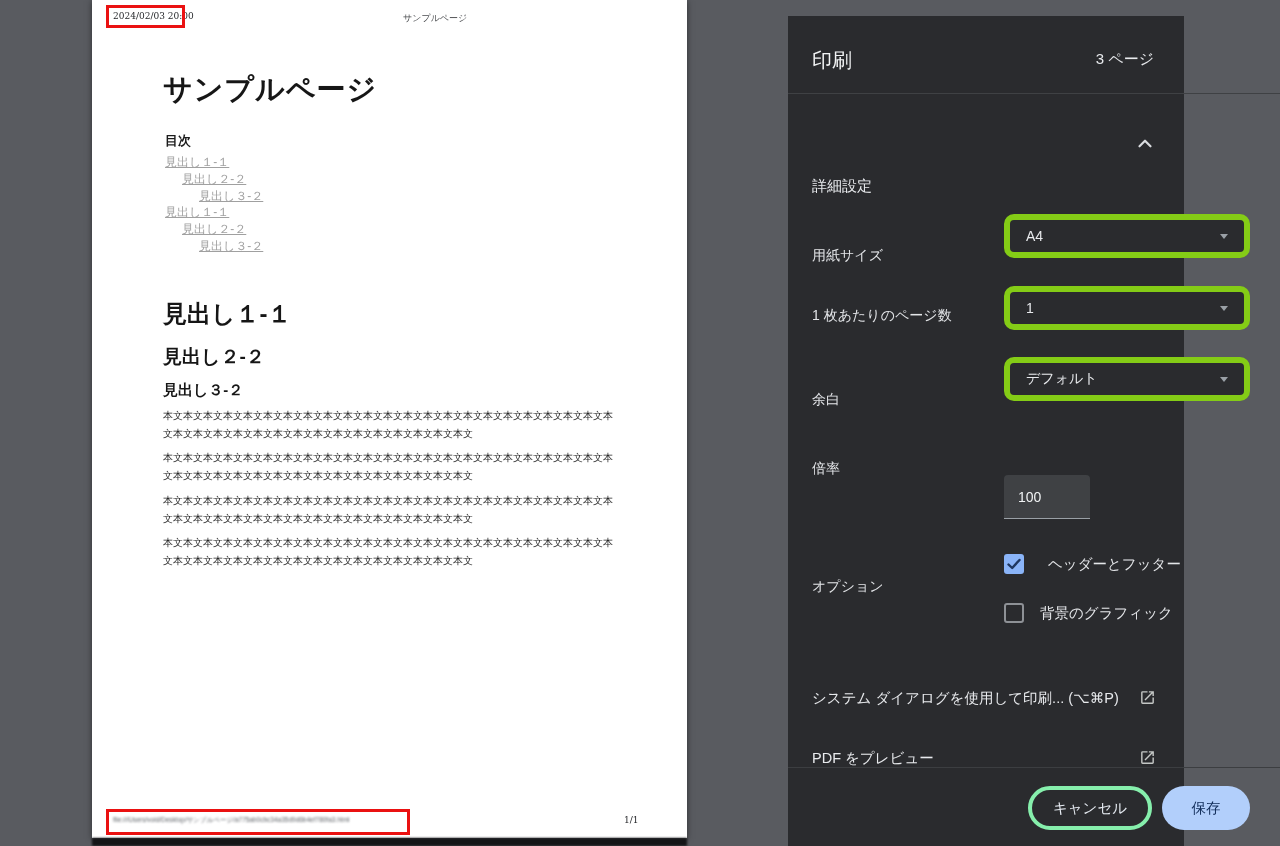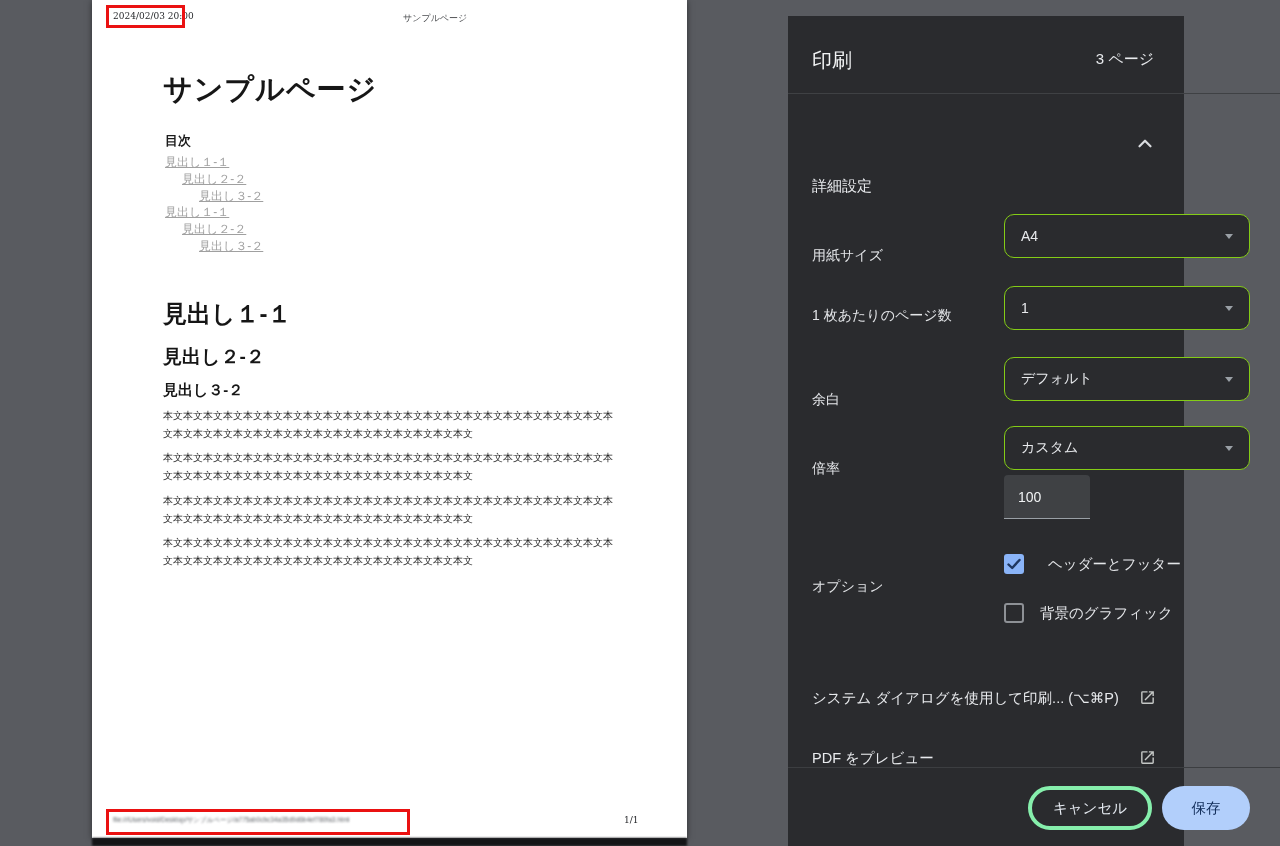--- a/index.html
+++ b/index.html
@@ -53,21 +53,21 @@
   .chevron-up { position:absolute; right:28px; top:117px; width:22px; height:22px; cursor:pointer; }
 
   .row-label { position:absolute; left:24px; font-size:14px; color:#e3e5e8; line-height:26px;margin-top:20px; }
   .lbl-paper   { top:206px; }
   .lbl-sheet   { top:266px; width:150px; }
   .lbl-margin  { top:350px; }
   .lbl-scale   { top:419px; }
   .lbl-options { top:537px; }
 
   .select { position:absolute; left:216px; width:246px; height:44px; background:#2a2b2e;
-          border:1px solid #84cc16; border-radius:10px; display:flex; align-items:center;
+          border:6px solid #84cc16; border-radius:10px; display:flex; align-items:center;
           padding:0 16px; cursor:pointer; }
   .sel-paper { top:198px; } .sel-sheet { top:270px; } .sel-margin { top:341px; } .sel-scale { top:410px; }
   .select-value { font-size:14px; color:#e8eaed; flex:1; }
   .select-caret { width:0; height:0; border-left:4.5px solid transparent; border-right:4.5px solid transparent;
           border-top:5.5px solid #9aa0a6; }
 
   .scale-input { position:absolute; left:216px; top:459px; width:86px; height:44px; background:#3f4144;
           border:none; border-bottom:1px solid #9aa0a6; border-radius:4px 4px 0 0; color:#f1f3f4;
           font-size:14px; font-family:"Liberation Sans", sans-serif; padding:0 14px; outline:none; }
 
@@ -152,24 +152,20 @@
     <span class="select-caret"></span>
   </div>
 
   <div class="row-label lbl-margin">余白</div>
   <div class="select sel-margin">
     <span class="select-value">デフォルト</span>
     <span class="select-caret"></span>
   </div>
 
   <div class="row-label lbl-scale">倍率</div>
-  <div class="select sel-scale">
-    <span class="select-value">カスタム</span>
-    <span class="select-caret"></span>
-  </div>
   <input class="scale-input" type="text" value="100" style="">
 
   <div class="row-label lbl-options">オプション</div>
 
   <div class="checkbox checked cb1">
     <svg viewBox="0 0 20 20" width="20" height="20">
       <polyline points="4.5,10.5 8.2,14 15.5,6" fill="none" stroke="#1f3760" stroke-width="2.4" stroke-linecap="round" stroke-linejoin="round"></polyline>
     </svg>
   </div>
   <div class="checkbox-label cbl1">ヘッダーとフッター</div>

